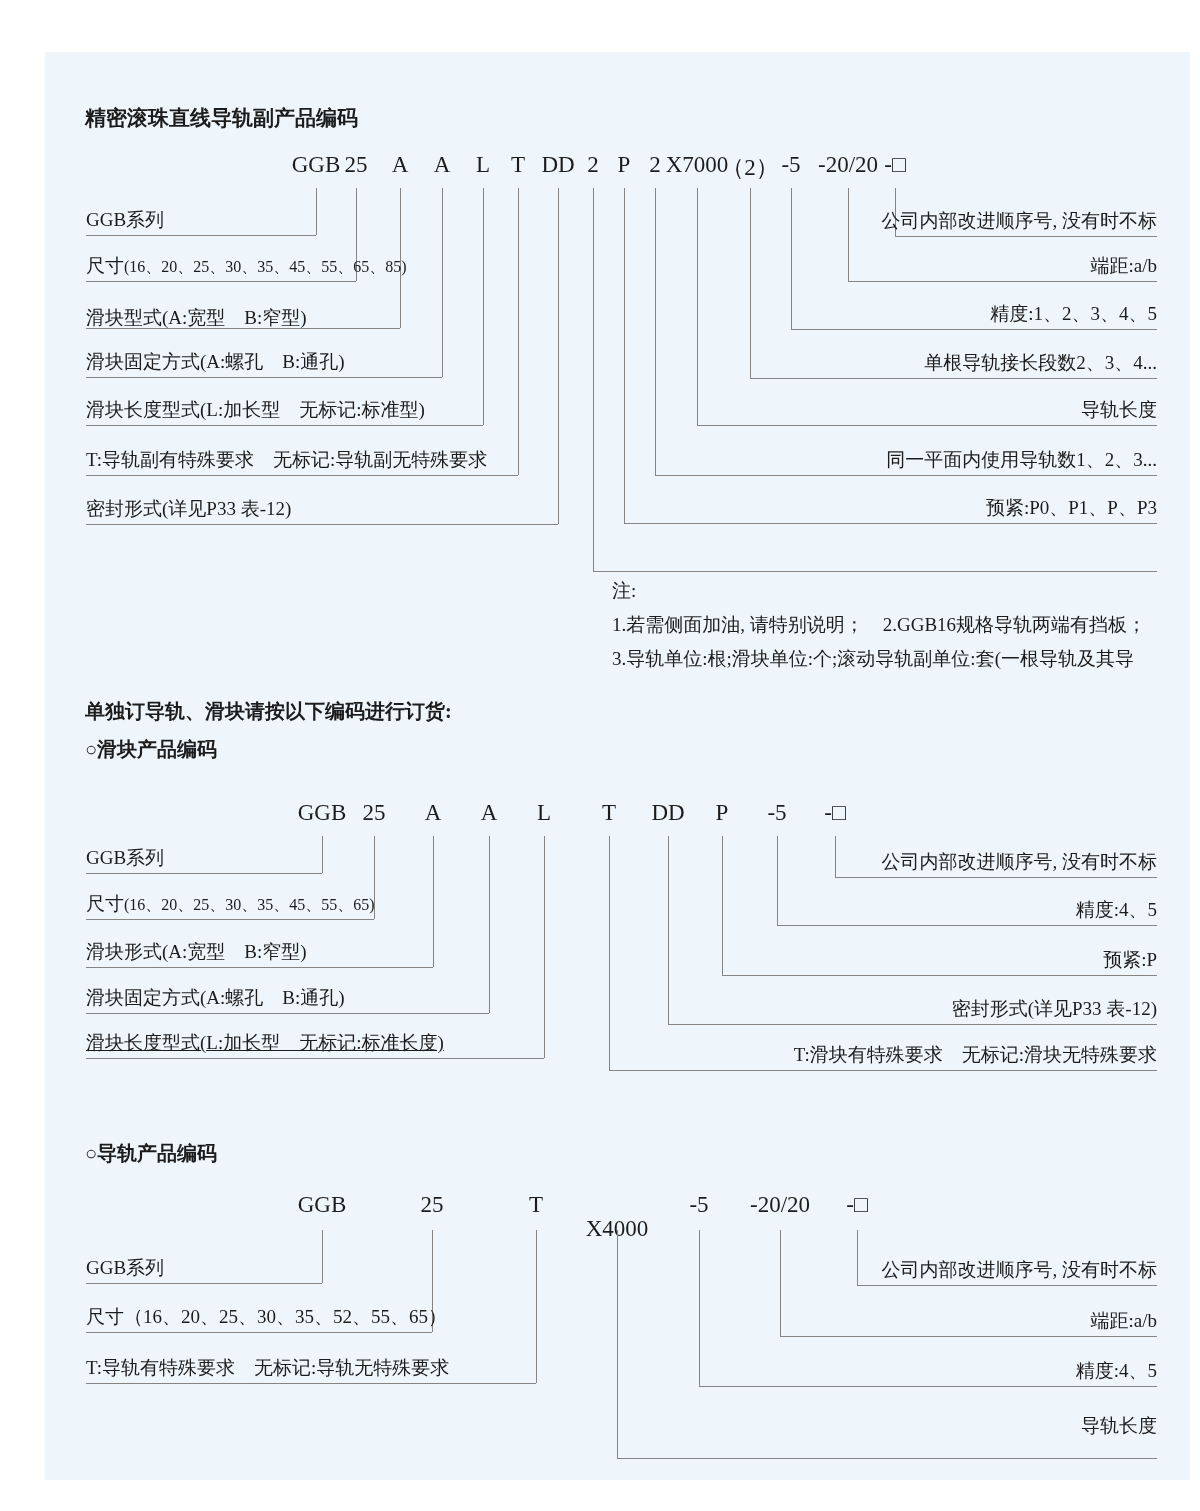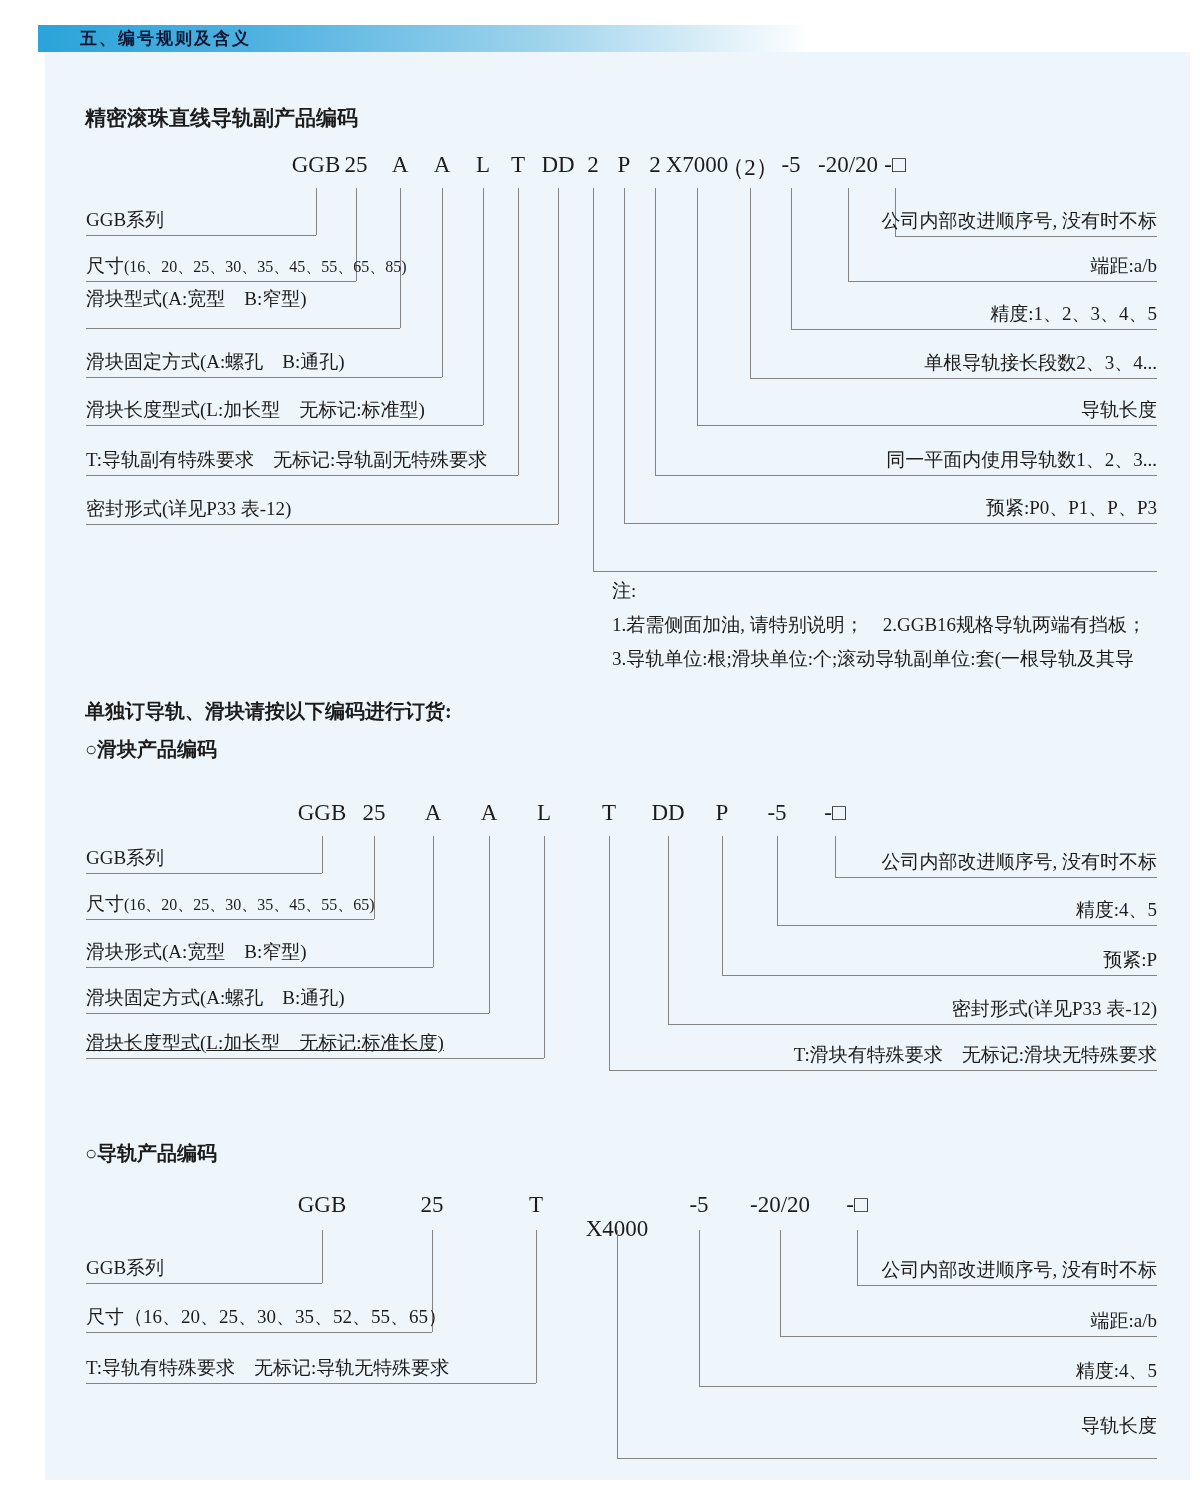--- a/index.html
+++ b/index.html
@@ -19,23 +19,20 @@
   .rl{}
   .small{font-size:16px;}
   .notes{position:absolute;left:612px;top:574px;font-size:19px;line-height:34px;}
 </style>
 </head>
 <body>
 
 <div class="page">
   <div class="content-bg"></div>
 
-  <div class="topbar">
-    <span class="bar-title">五、编号规则及含义</span>
-  </div>
 
   <div class="h1" style="left:85px;top:104px;">精密滚珠直线导轨副产品编码</div>
 
   <span class="tok" style="left:316px;top:152px;">GGB</span>
   <span class="tok" style="left:356px;top:152px;">25</span>
   <span class="tok" style="left:400px;top:152px;">A</span>
   <span class="tok" style="left:442px;top:152px;">A</span>
   <span class="tok" style="left:483px;top:152px;">L</span>
   <span class="tok" style="left:518px;top:152px;">T</span>
   <span class="tok" style="left:558px;top:152px;">DD</span>
@@ -79,21 +76,21 @@
   <i class="hl" style="left:750px;top:378px;width:407px;"></i>
   <i class="hl" style="left:697px;top:425px;width:460px;"></i>
   <i class="hl" style="left:655px;top:475px;width:502px;"></i>
   <i class="hl" style="left:624px;top:523px;width:533px;"></i>
   <i class="hl" style="left:593px;top:571px;width:564px;"></i>
 
   <div class="lbl" style="left:86px;top:206px;">GGB系列</div>
   <div class="lbl" style="left:86px;top:252px;">
     <span>尺寸</span><span class="small">(16、20、25、30、35、45、55、65、85)</span>
   </div>
-  <div class="lbl" style="left:86px;top:285px;font-family:Liberation Serif, serif;">滑块型式(A:宽型　B:窄型)</div>
+  <div class="lbl" style="left:86px;top:304px;font-family:Liberation Serif, serif;">滑块型式(A:宽型　B:窄型)</div>
   <div class="lbl" style="left:86px;top:348px;">滑块固定方式(A:螺孔　B:通孔)</div>
   <div class="lbl" style="left:86px;top:396px;">滑块长度型式(L:加长型　无标记:标准型)</div>
   <div class="lbl" style="left:86px;top:446px;">T:导轨副有特殊要求　无标记:导轨副无特殊要求</div>
   <div class="lbl" style="left:86px;top:495px;">密封形式(详见P33 表-12)</div>
 
   <div class="lbl rl" style="right:43px;top:207px;">公司内部改进顺序号, 没有时不标</div>
   <div class="lbl rl" style="right:43px;top:252px;">端距:a/b</div>
   <div class="lbl rl" style="right:43px;top:300px;">精度:1、2、3、4、5</div>
   <div class="lbl rl" style="right:43px;top:349px;">单根导轨接长段数2、3、4...</div>
   <div class="lbl rl" style="right:43px;top:396px;">导轨长度</div>

